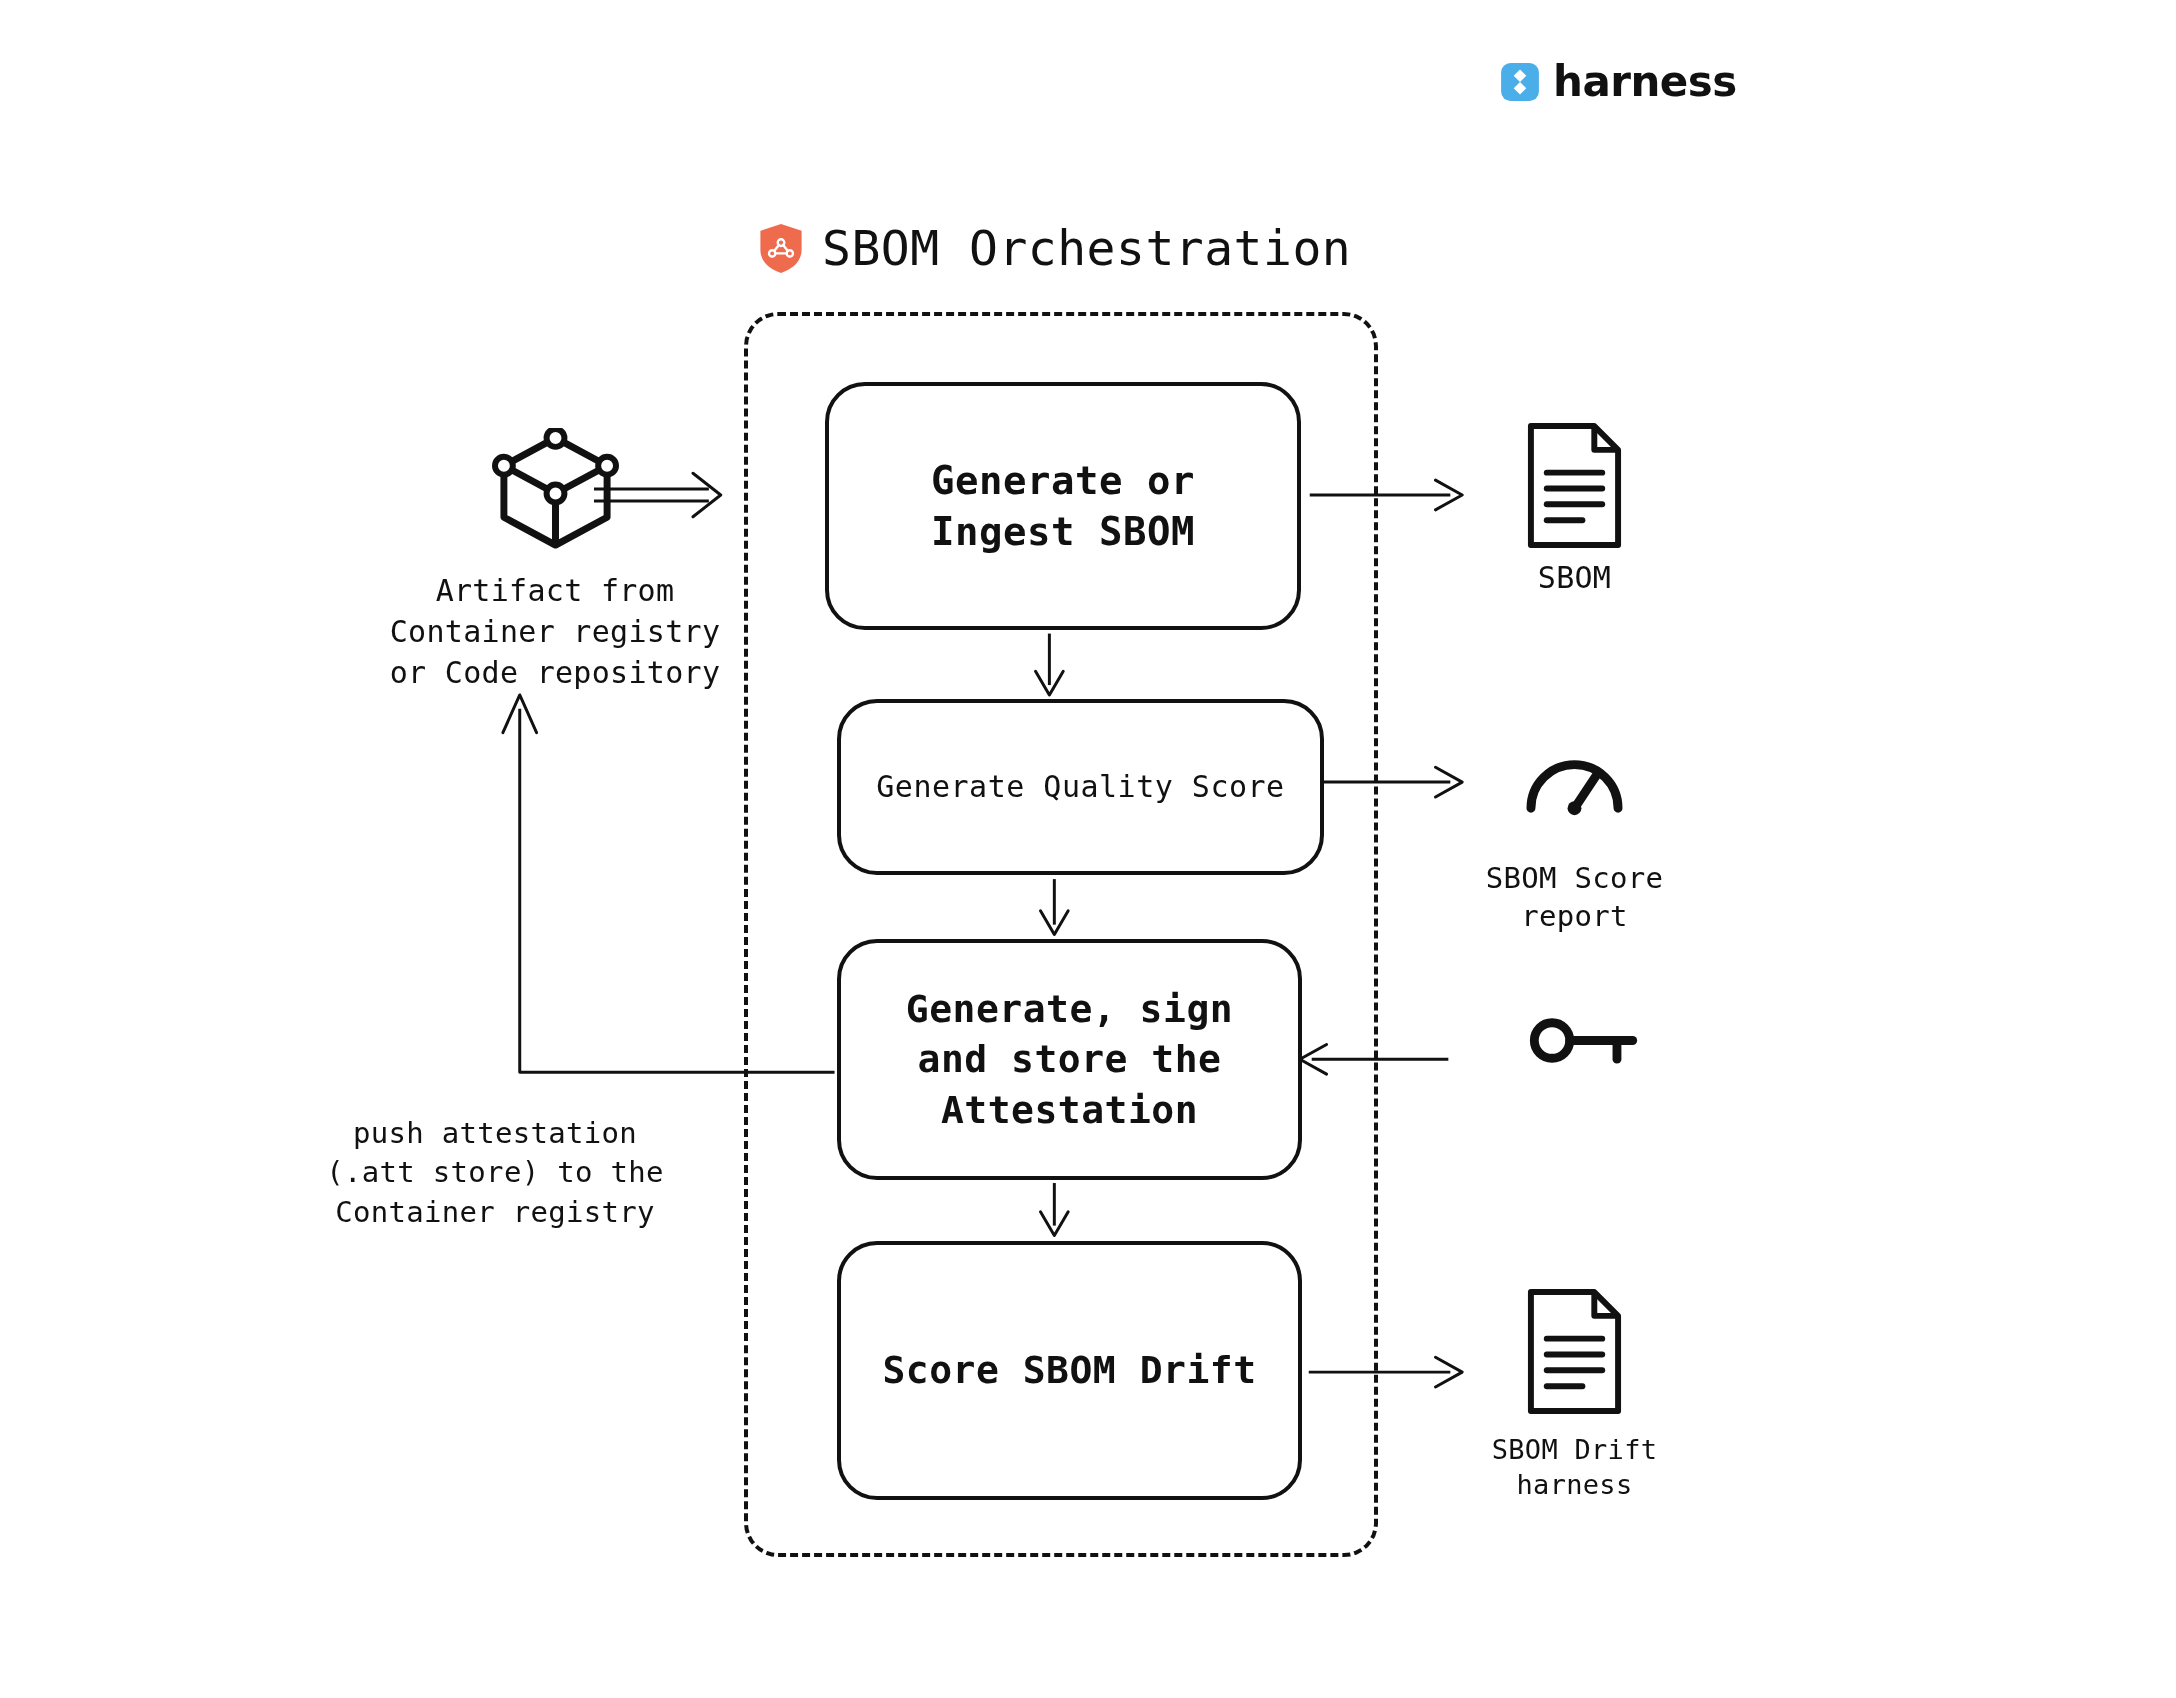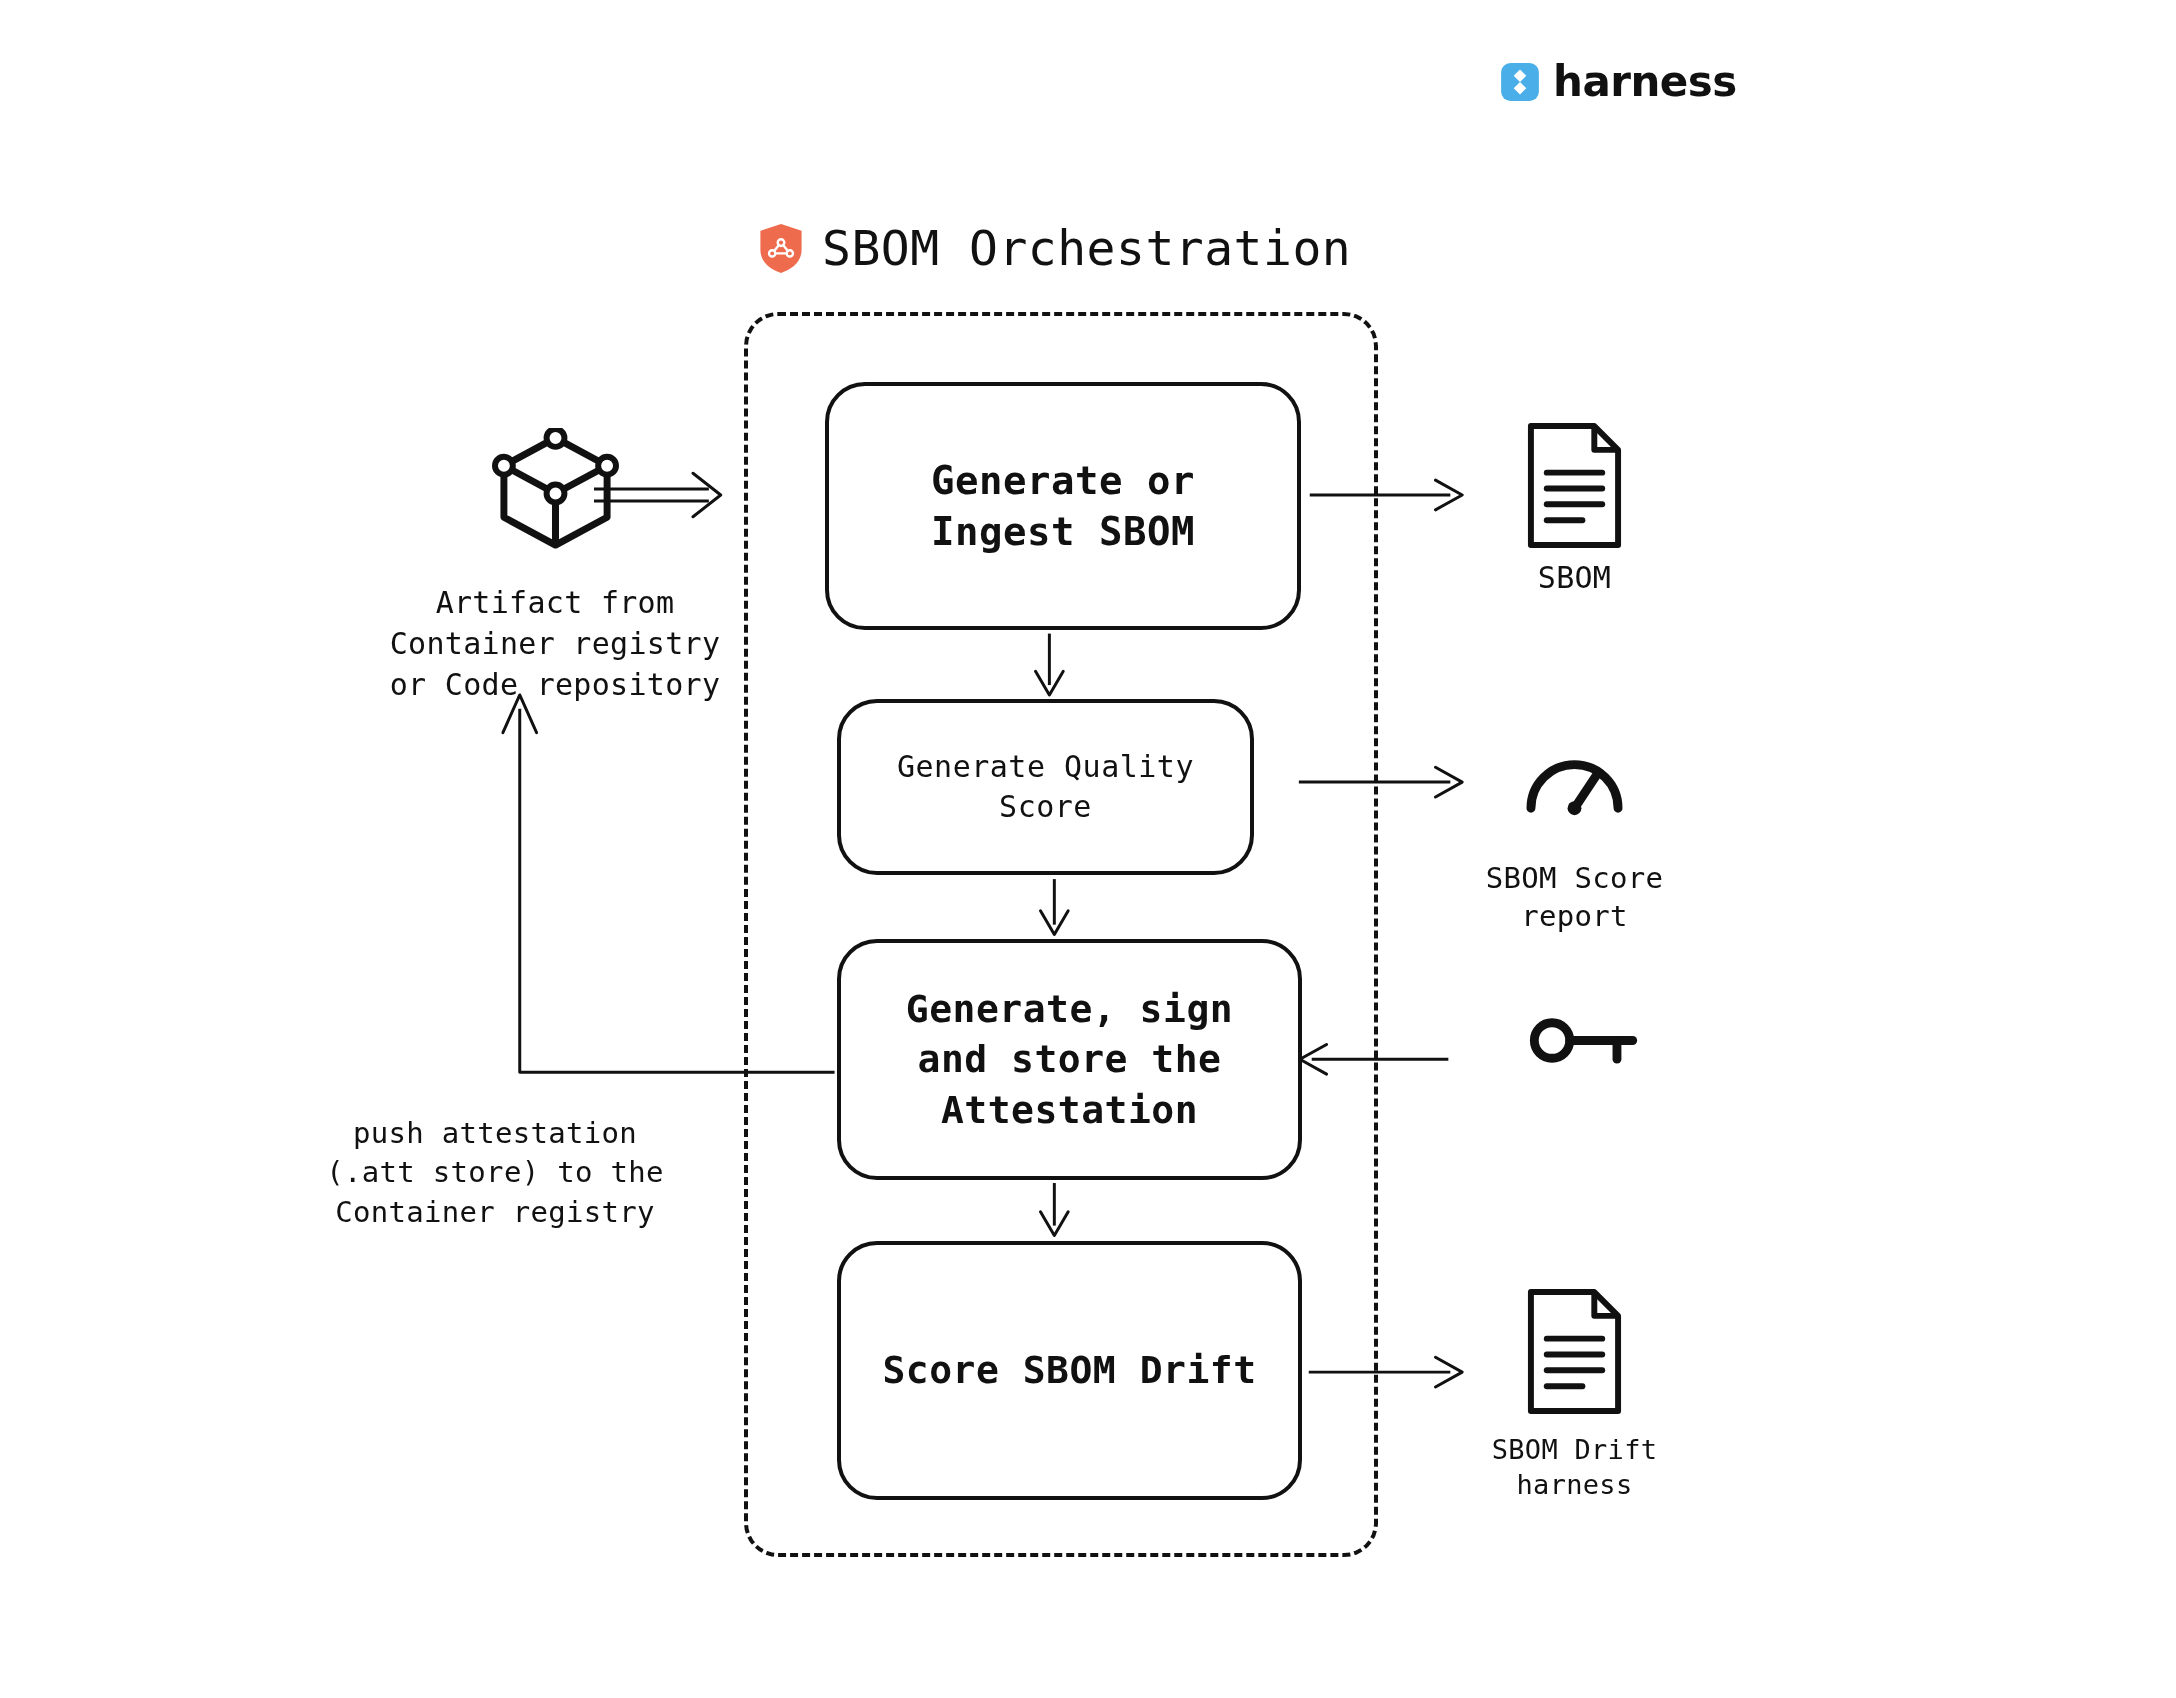--- a/index.html
+++ b/index.html
@@ -76,35 +76,35 @@
     background: #ffffff;
     display: flex;
     align-items: center;
     justify-content: center;
     text-align: center;
     padding: 10px 24px;
     line-height: 1.32;
     letter-spacing: 0.5px;
   }
   #step-1 { left: 825px; top: 382px;  width: 476px; height: 248px; font-size: 39px; font-weight: 700; }
-  #step-2 { left: 837px; top: 699px;  width: 417px; height: 176px; font-size: 30px; font-weight: 400; }
+  #step-2 { left: 837px; top: 699px;  width: 487px; height: 176px; font-size: 30px; font-weight: 400; }
   #step-3 { left: 837px; top: 939px;  width: 465px; height: 241px; font-size: 38px; font-weight: 700; }
   #step-4 { left: 837px; top: 1241px; width: 465px; height: 259px; font-size: 38px; font-weight: 700; }
 
   
   .side-label {
     text-align: center;
     font-size: 26px;
     line-height: 1.3;
     letter-spacing: 0.3px;
     white-space: pre-line;
   }
   #artifact-node { left: 337px; top: 428px; width: 436px; }
   #artifact-node .glyph { display: flex; justify-content: center; }
-  #artifact-node .side-label { margin-top: 28px; font-size: 30px; line-height: 1.36; text-align: center; }
+  #artifact-node .side-label { margin-top: 16px; font-size: 30px; line-height: 1.36; text-align: center; }
 
   #out-sbom { left: 1416px; top: 421px; width: 317px; }
   #out-sbom .glyph { display: flex; justify-content: center; }
   #out-sbom .side-label { margin-top: 8px; font-size: 30px; }
 
   #out-score { left: 1416px; top: 733px; width: 317px; }
   #out-score .glyph { display: flex; justify-content: center; }
   #out-score .side-label { margin-top: 32px; font-size: 29px; }
 
   #key-node { left: 1416px; top: 1010px; width: 337px; }

